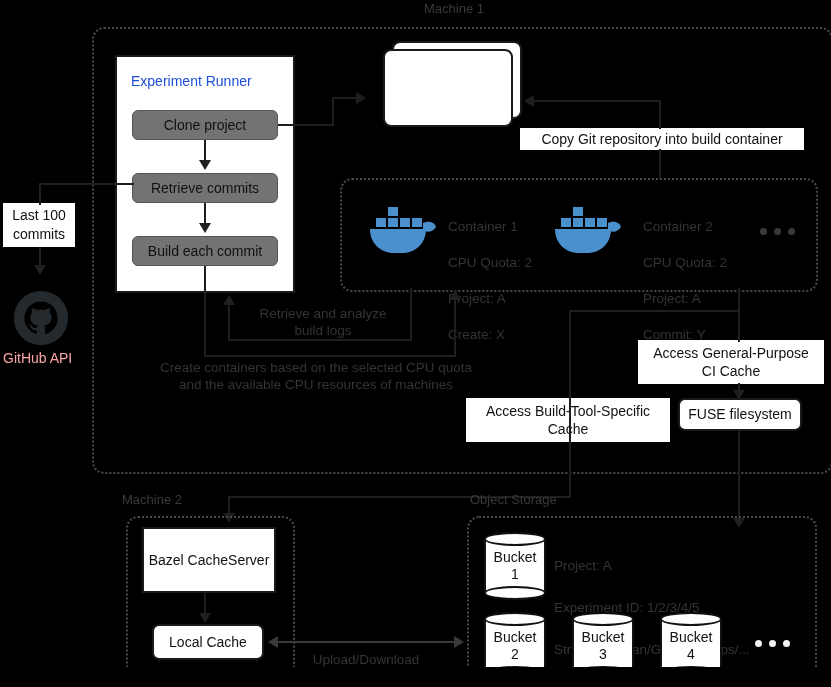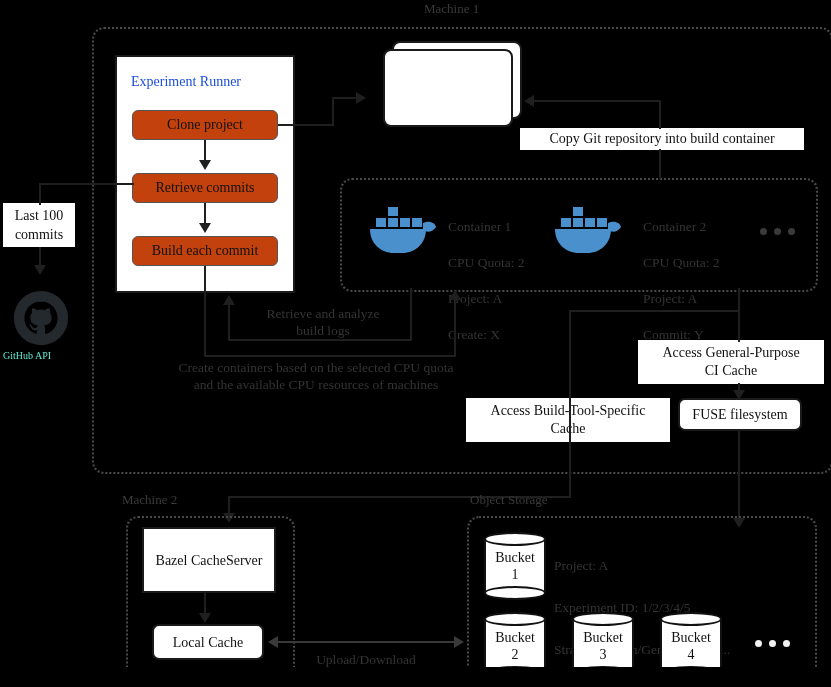--- a/index.html
+++ b/index.html
@@ -5,21 +5,21 @@
   html, body {
     margin: 0;
     padding: 0;
     background: #000000;
   }
   #canvas {
     position: relative;
     width: 831px;
     height: 667px;
     background: #000000;
-    font-family: Liberation Serif, serif;
+    font-family: Liberation Sans, sans-serif;
     overflow: hidden;
   }
   .abs { position: absolute; }
 
   
   .group-box {
     position: absolute;
     border: 2px dotted #4a4a4a;
     border-radius: 12px;
     background: transparent;
@@ -44,21 +44,21 @@
     text-align: center;
     color: #111111;
     font-size: 14px;
     line-height: 17px;
   }
   .wbox.round { border-radius: 7px; }
 
   
   .stepbox {
     position: absolute;
-    background: #c2410c;
+    background: #737373;
     border: 1.5px solid #555555;
     border-radius: 6px;
     box-sizing: border-box;
     display: flex;
     align-items: center;
     justify-content: center;
     color: #111111;
     font-size: 14px;
     white-space: nowrap;
   }
@@ -101,22 +101,22 @@
   .arw.up    { border-left: 6px solid transparent; border-right: 6px solid transparent; border-bottom: 10px solid #1f1f1f; }
   .arw.left  { border-top: 6px solid transparent; border-bottom: 6px solid transparent; border-right: 10px solid #1f1f1f; }
   .arw.right { border-top: 6px solid transparent; border-bottom: 6px solid transparent; border-left: 10px solid #1f1f1f; }
   .arw.left.grey  { border-right-color: #3a3a3a; }
   .arw.right.grey { border-left-color: #3a3a3a; }
 
   
   .gh-wrap { position: absolute; }
   .gh-label {
     position: absolute;
-    color: #5eead4;
-    font-size: 10px;
+    color: #fca5a5;
+    font-size: 14px;
     white-space: nowrap;
   }
 
   
   .docker { position: absolute; }
 
   
   .cyl {
     position: absolute;
   }

